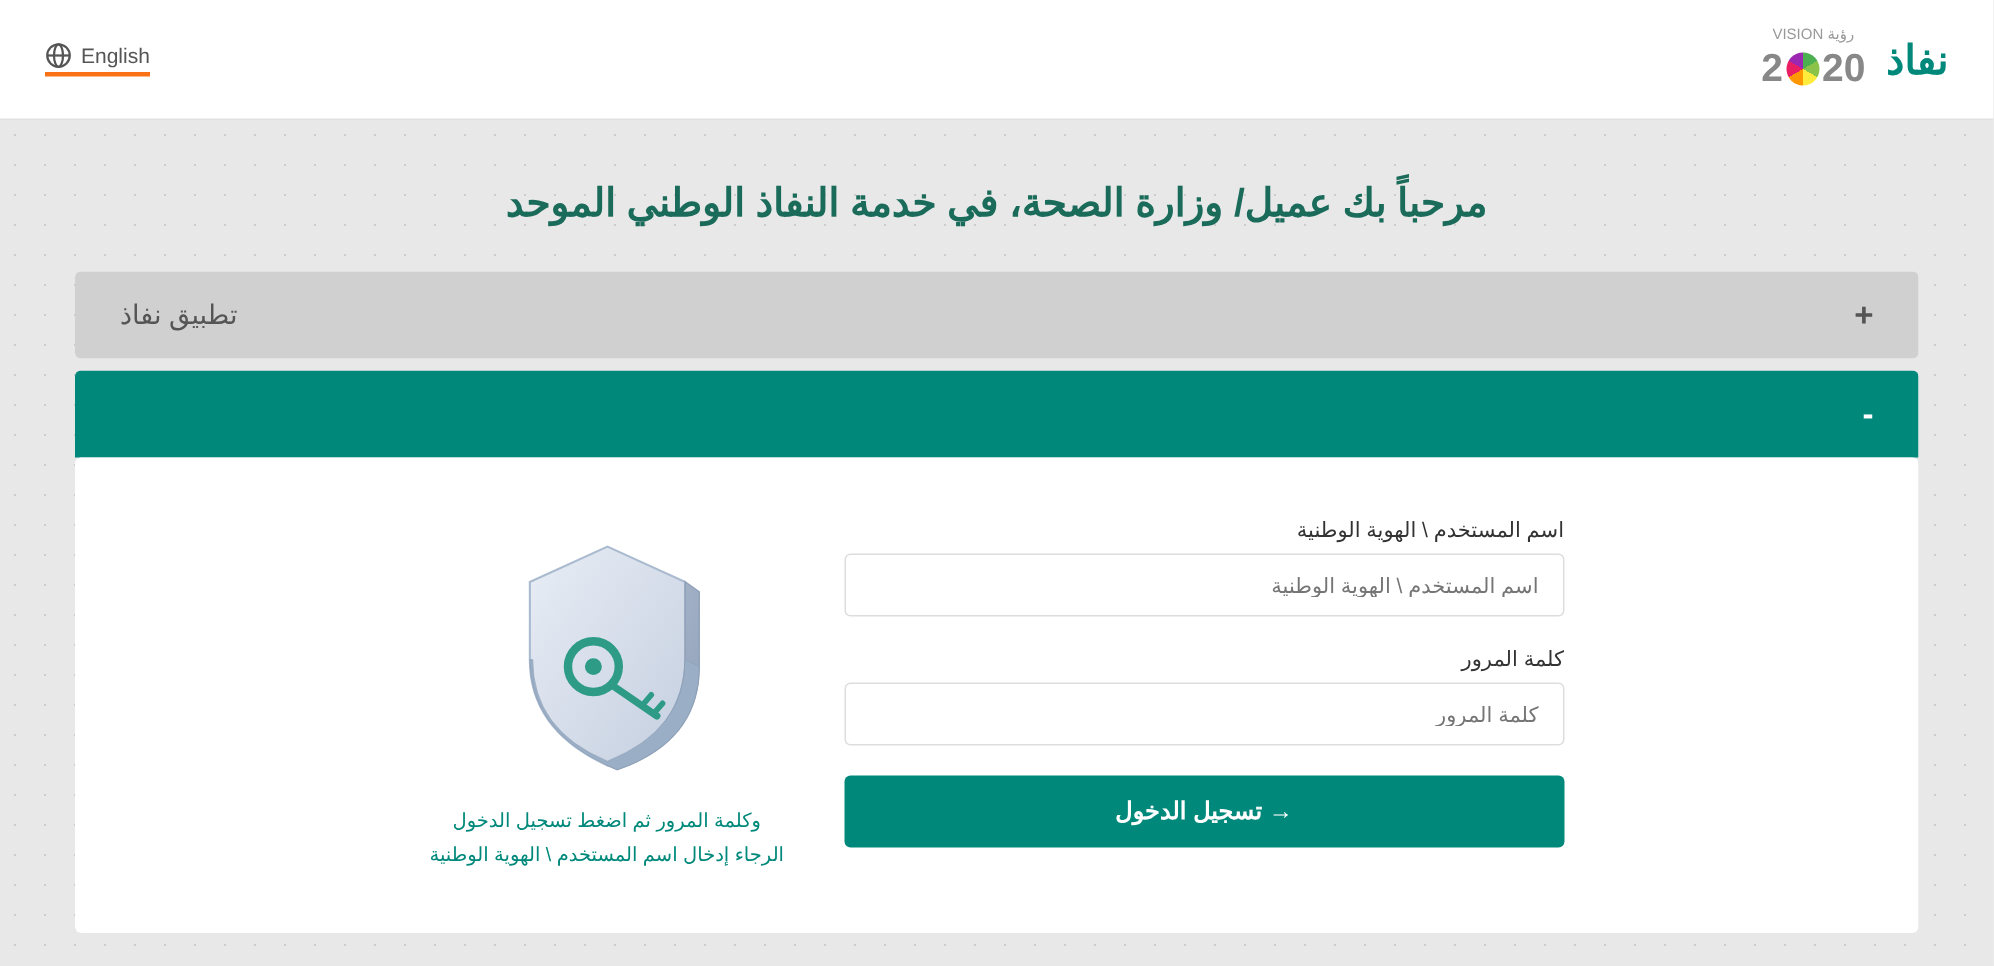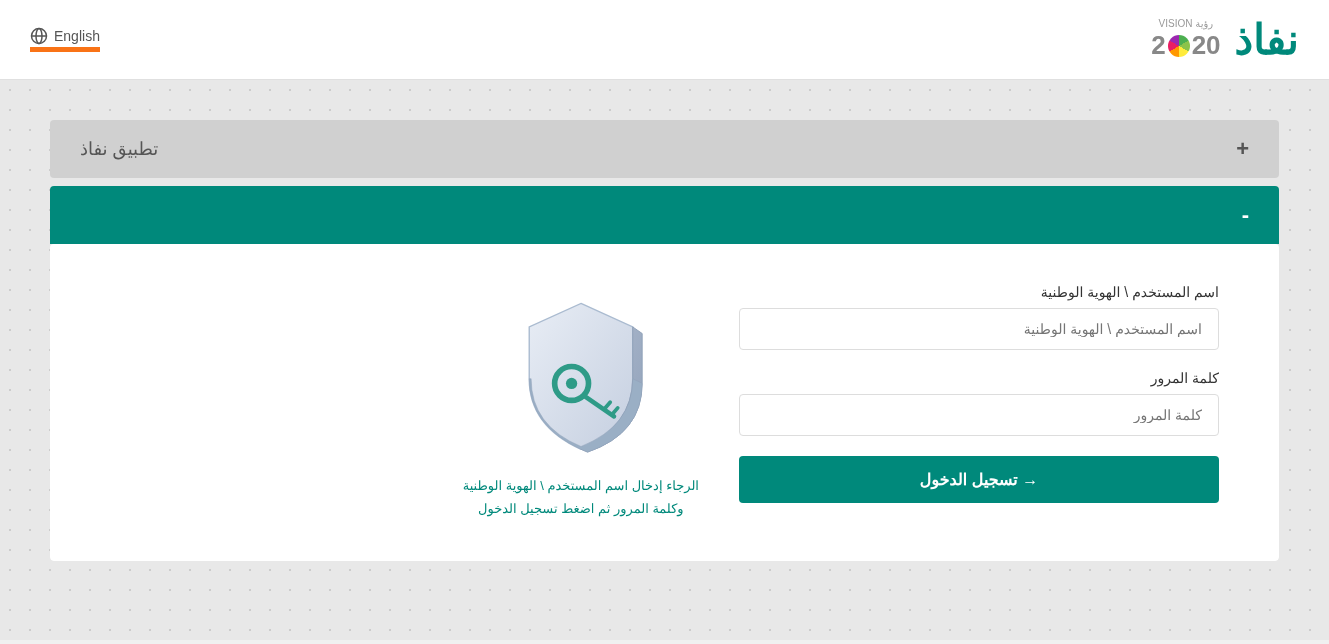--- a/index.html
+++ b/index.html
@@ -22,37 +22,37 @@
       height: 80px;
     }
 
     .lang-switcher {
       display: flex;
       align-items: center;
       gap: 6px;
       color: #555;
       font-size: 14px;
       cursor: pointer;
-      border-bottom: 5px solid #f97316;
+      border-bottom: 3px solid #f97316;
       padding-bottom: 2px;
     }
 
     .globe-icon {
       width: 18px;
       height: 18px;
     }
 
     .logo-area {
       display: flex;
       align-items: center;
       gap: 14px;
     }
 
     .nafath-logo {
-      font-size: 42px;
+      font-size: 27px;
       font-weight: bold;
       color: #00897b;
       font-family: Arial, sans-serif;
       letter-spacing: -1px;
     }
 
     .vision-logo {
       display: flex;
       flex-direction: column;
       align-items: center;
@@ -131,21 +131,21 @@
       line-height: 1;
     }
 
     
     .form-panel {
       background: #fff;
       border-radius: 4px;
       padding: 40px 60px;
       display: flex;
       align-items: flex-start;
-      justify-content: flex-start;
+      justify-content: center;
       gap: 40px;
       direction: rtl;
     }
 
     .form-section {
       flex: 1;
       max-width: 480px;
     }
 
     .form-group {
@@ -243,20 +243,21 @@
         <span style="width:22px;height:22px;display:inline-block;background:conic-gradient(#4caf50 0deg 60deg,#8bc34a 60deg 120deg,#ffeb3b 120deg 180deg,#ff9800 180deg 240deg,#e91e63 240deg 300deg,#9c27b0 300deg 360deg);border-radius:50%;vertical-align:middle;"></span>
         <span>20</span>
       </div>
     </div>
     <div class="nafath-logo">نفاذ</div>
   </div>
 </div>
 
 <div class="main-content">
 
+  <h1 class="page-title">مرحباً بك عميل/ وزارة الصحة، في خدمة النفاذ الوطني الموحد</h1>
 
   <div class="accordion-item">
     <div class="accordion-header inactive">
       <span class="accordion-toggle">+</span>
       <span class="accordion-title">تطبيق نفاذ</span>
     </div>
   </div>
 
   <div class="accordion-item">
     <div class="accordion-header active">
@@ -307,21 +308,21 @@
 
           <line x1="78" y1="108" x2="110" y2="130" stroke="#2e9b87" stroke-width="5" stroke-linecap="round"></line>
 
           <line x1="100" y1="122" x2="106" y2="115" stroke="#2e9b87" stroke-width="4" stroke-linecap="round"></line>
           <line x1="108" y1="128" x2="114" y2="121" stroke="#2e9b87" stroke-width="4" stroke-linecap="round"></line>
 
           <circle cx="65" cy="95" r="6" fill="#2e9b87"></circle>
         </svg>
 
         <div class="helper-text">
+          <div>وكلمة المرور ثم اضغط تسجيل الدخول</div>
           <div>الرجاء إدخال اسم المستخدم \ الهوية الوطنية</div>
-          <div>وكلمة المرور ثم اضغط تسجيل الدخول</div>
         </div>
       </div>
 
     </div>
   </div>
 
 </div>
 
 </body></html>

